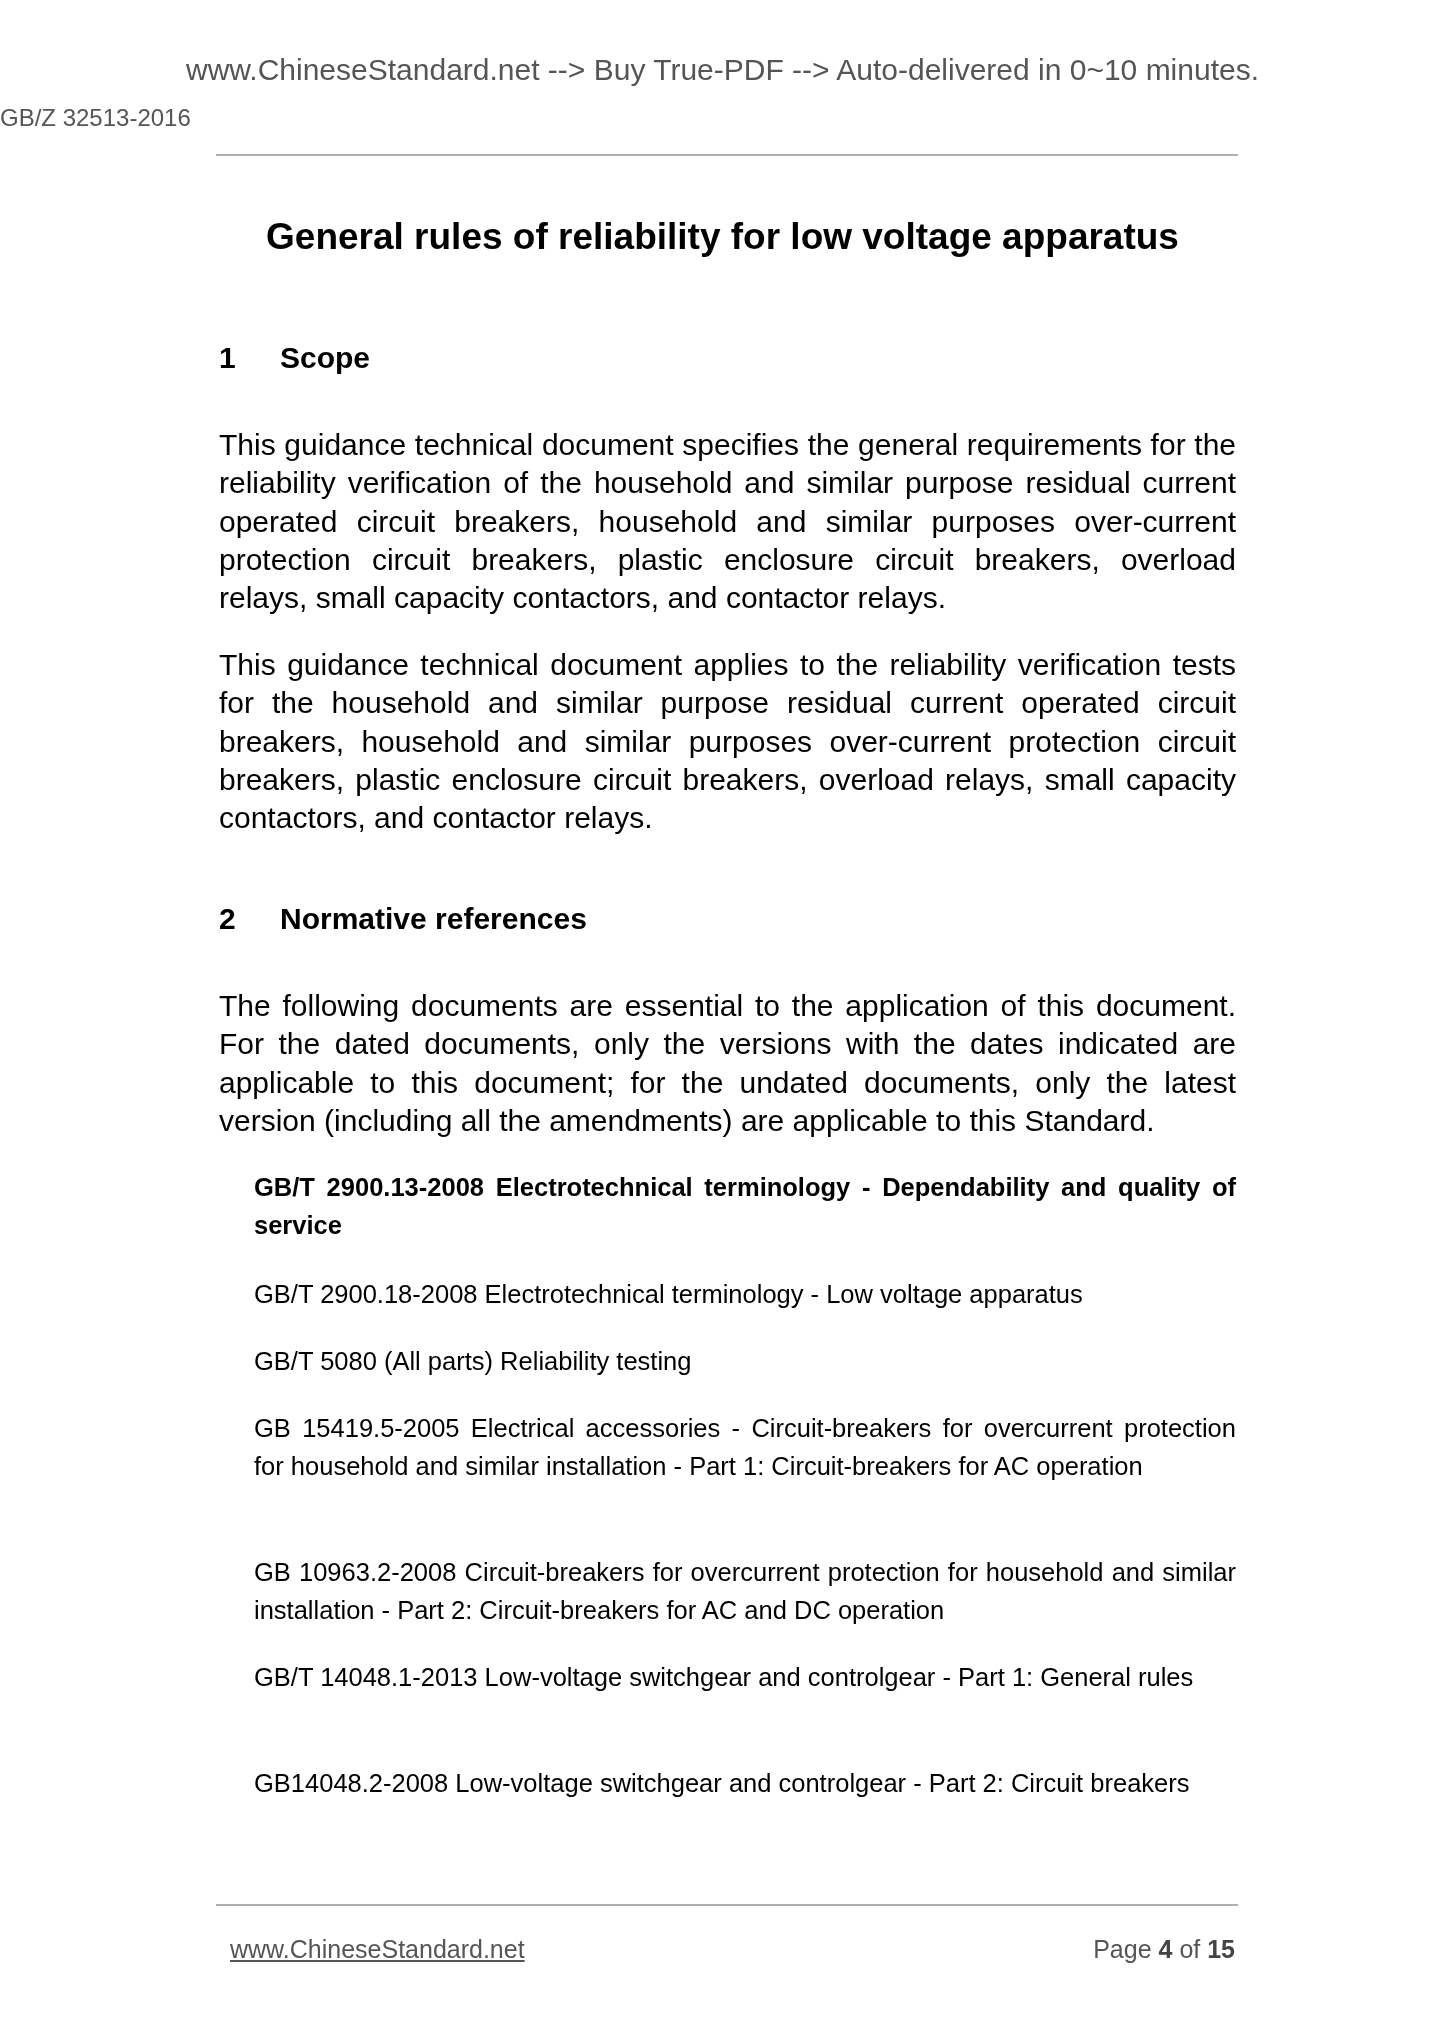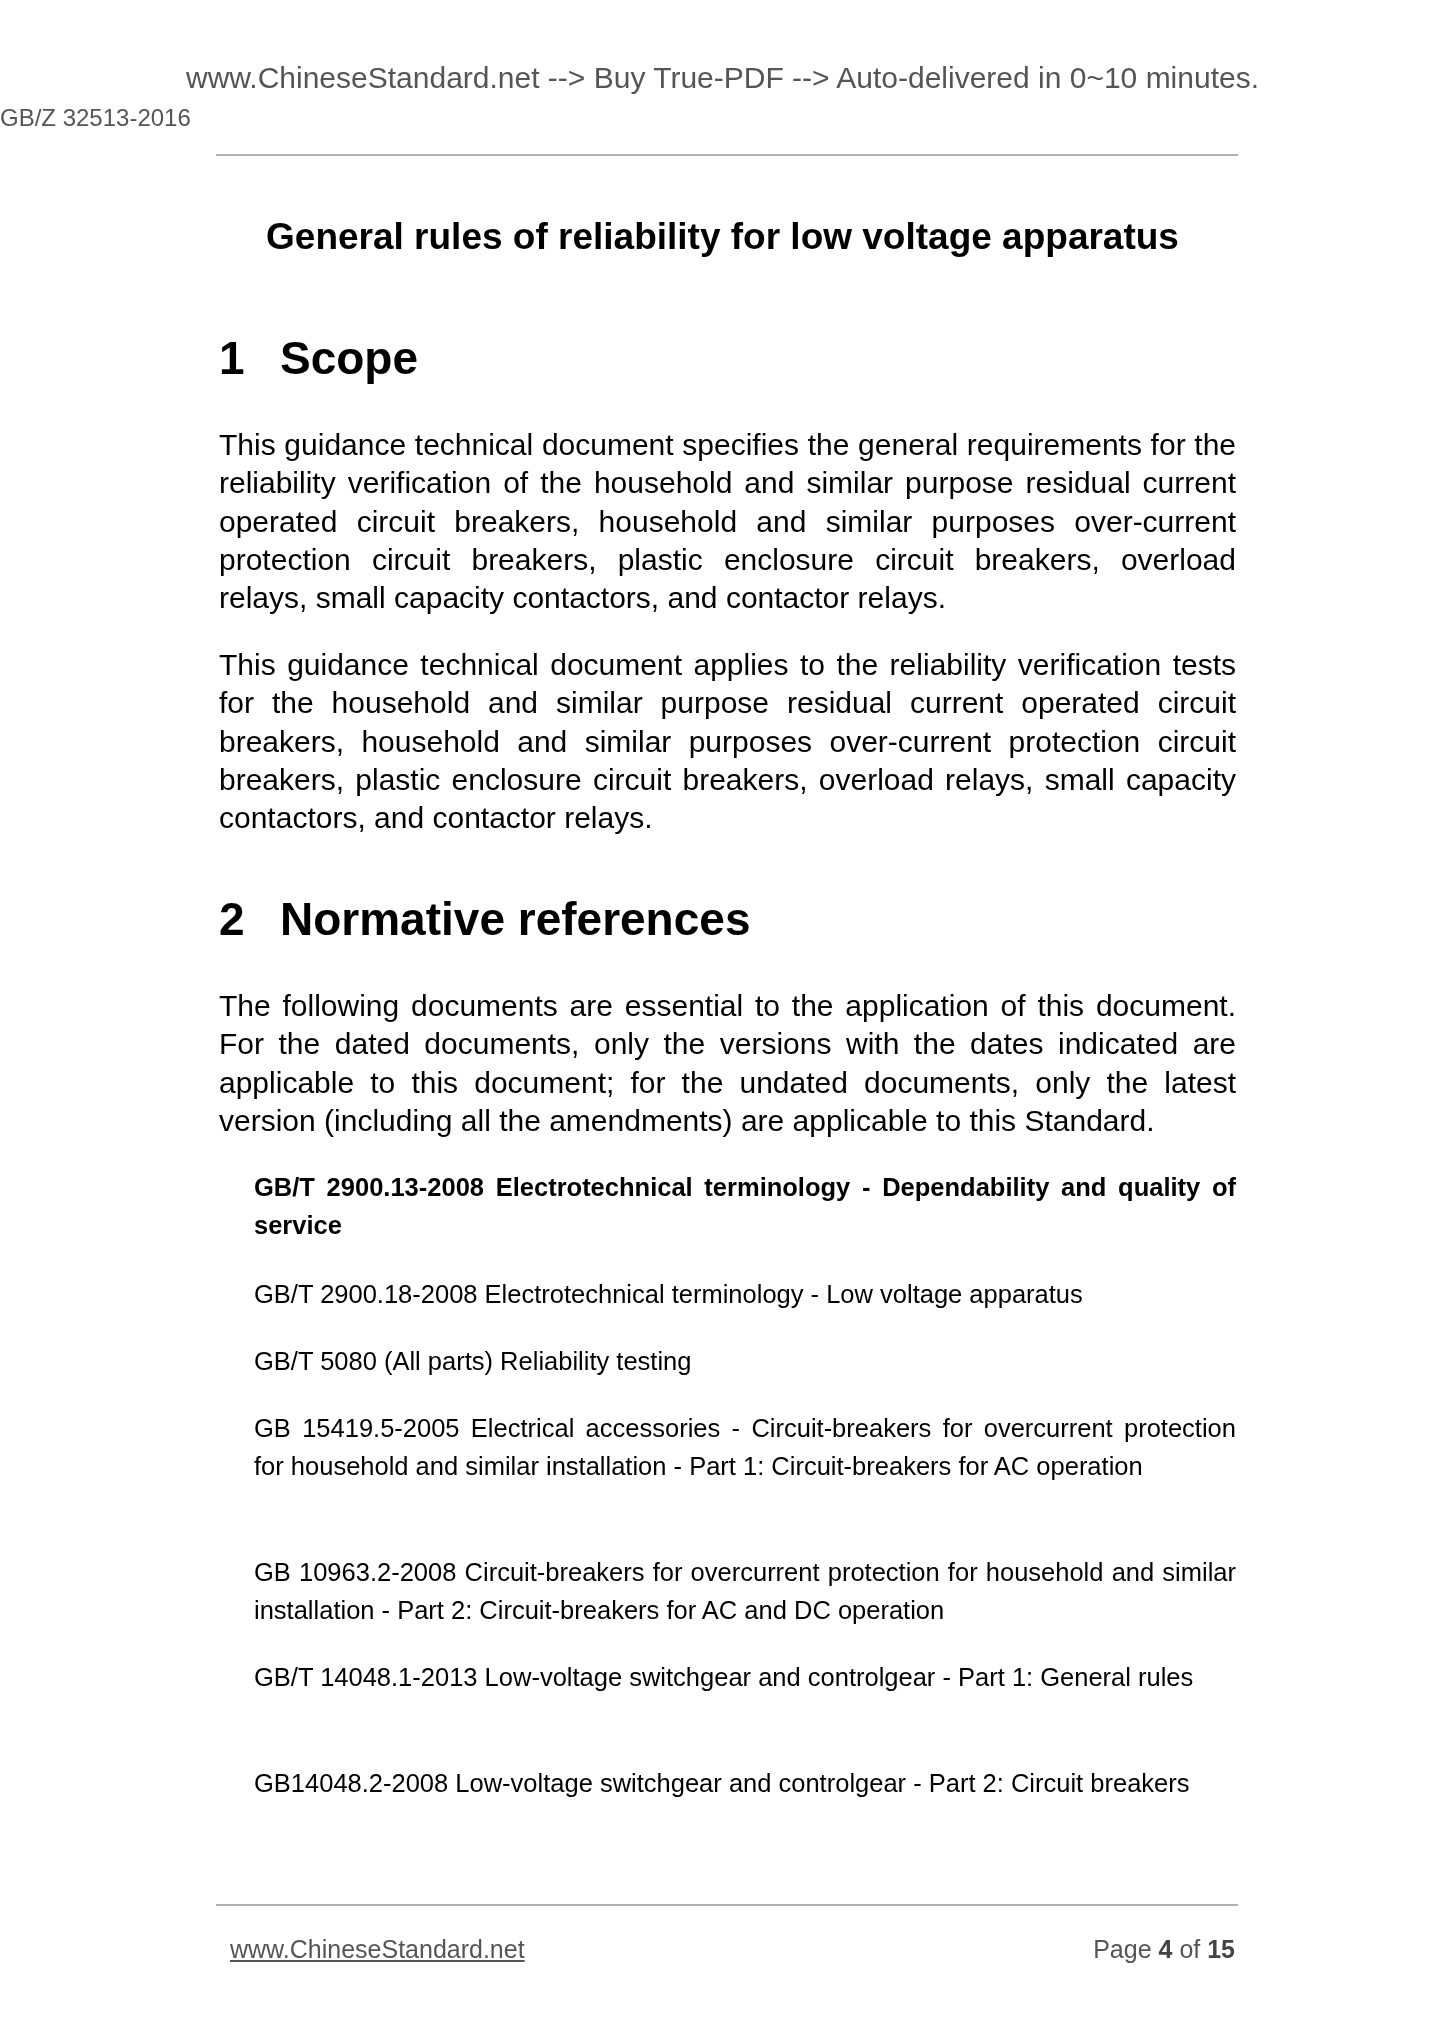--- a/index.html
+++ b/index.html
@@ -1,23 +1,23 @@
 <!DOCTYPE html>
 <html><head>
 <meta charset="utf-8">
 <style>
   html, body { margin:0; padding:0; background:#ffffff; }
   body { width:1445px; height:2044px; position:relative; overflow:hidden;
          font-family:"Liberation Sans", sans-serif; color:#000; }
   .abs { position:absolute; }
-  #hdr-top { left:0; width:1445px; top:58px; text-align:center; font-size:30px; color:#555; line-height:40px; }
+  #hdr-top { left:0; width:1445px; top:50px; text-align:center; font-size:30px; color:#555; line-height:40px; }
   #hdr-sub { left:0; width:1445px; top:103px; font-size:24px; color:#555; line-height:30px; }
   .rule { left:216px; width:1022px; height:2px; background:#b0b0b0; }
   #title { left:0; width:1445px; top:215px; text-align:center; font-size:37px; font-weight:bold; line-height:44px; }
-  .h1 { left:219px; font-size:46px; font-weight:bold; line-height:44px; }
+  .h1 { left:219px; font-size:30px; font-weight:bold; line-height:44px; }
   .h1 .num { display:inline-block; width:61px; }
   .para { left:219px; width:1017px; font-size:30px; line-height:38.3px; text-align:justify; }
   .ref { left:254px; width:982px; font-size:25.5px; line-height:38.3px; text-align:justify; }
   #footer-link { left:230px; top:1933px; font-size:25px; color:#555; text-decoration:underline; line-height:32px; }
   #footer-page { right:210px; top:1933px; font-size:25px; color:#555; line-height:32px; }
   #footer-page b { color:#444; }
 </style>
 </head>
 <body>
 

